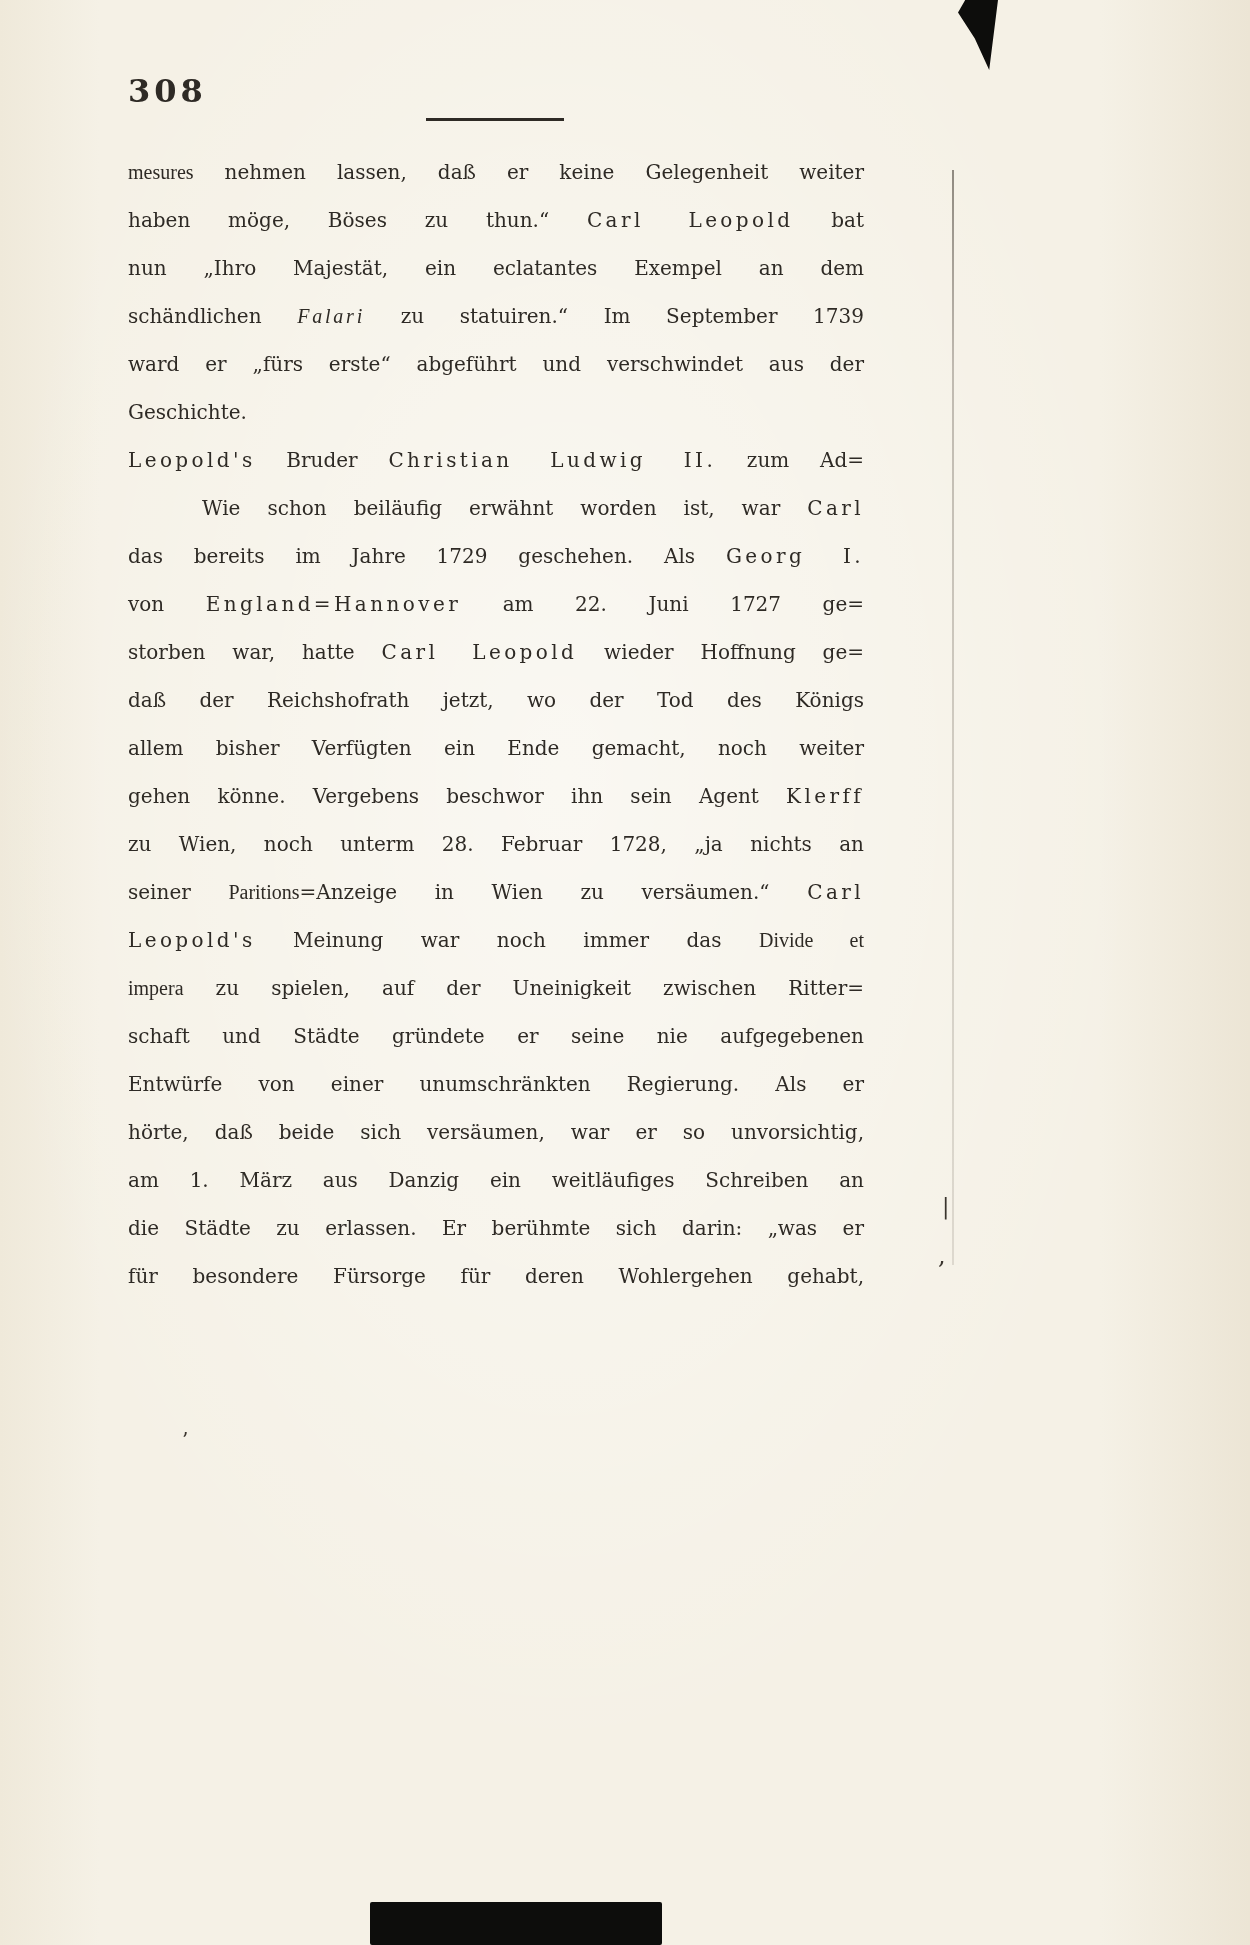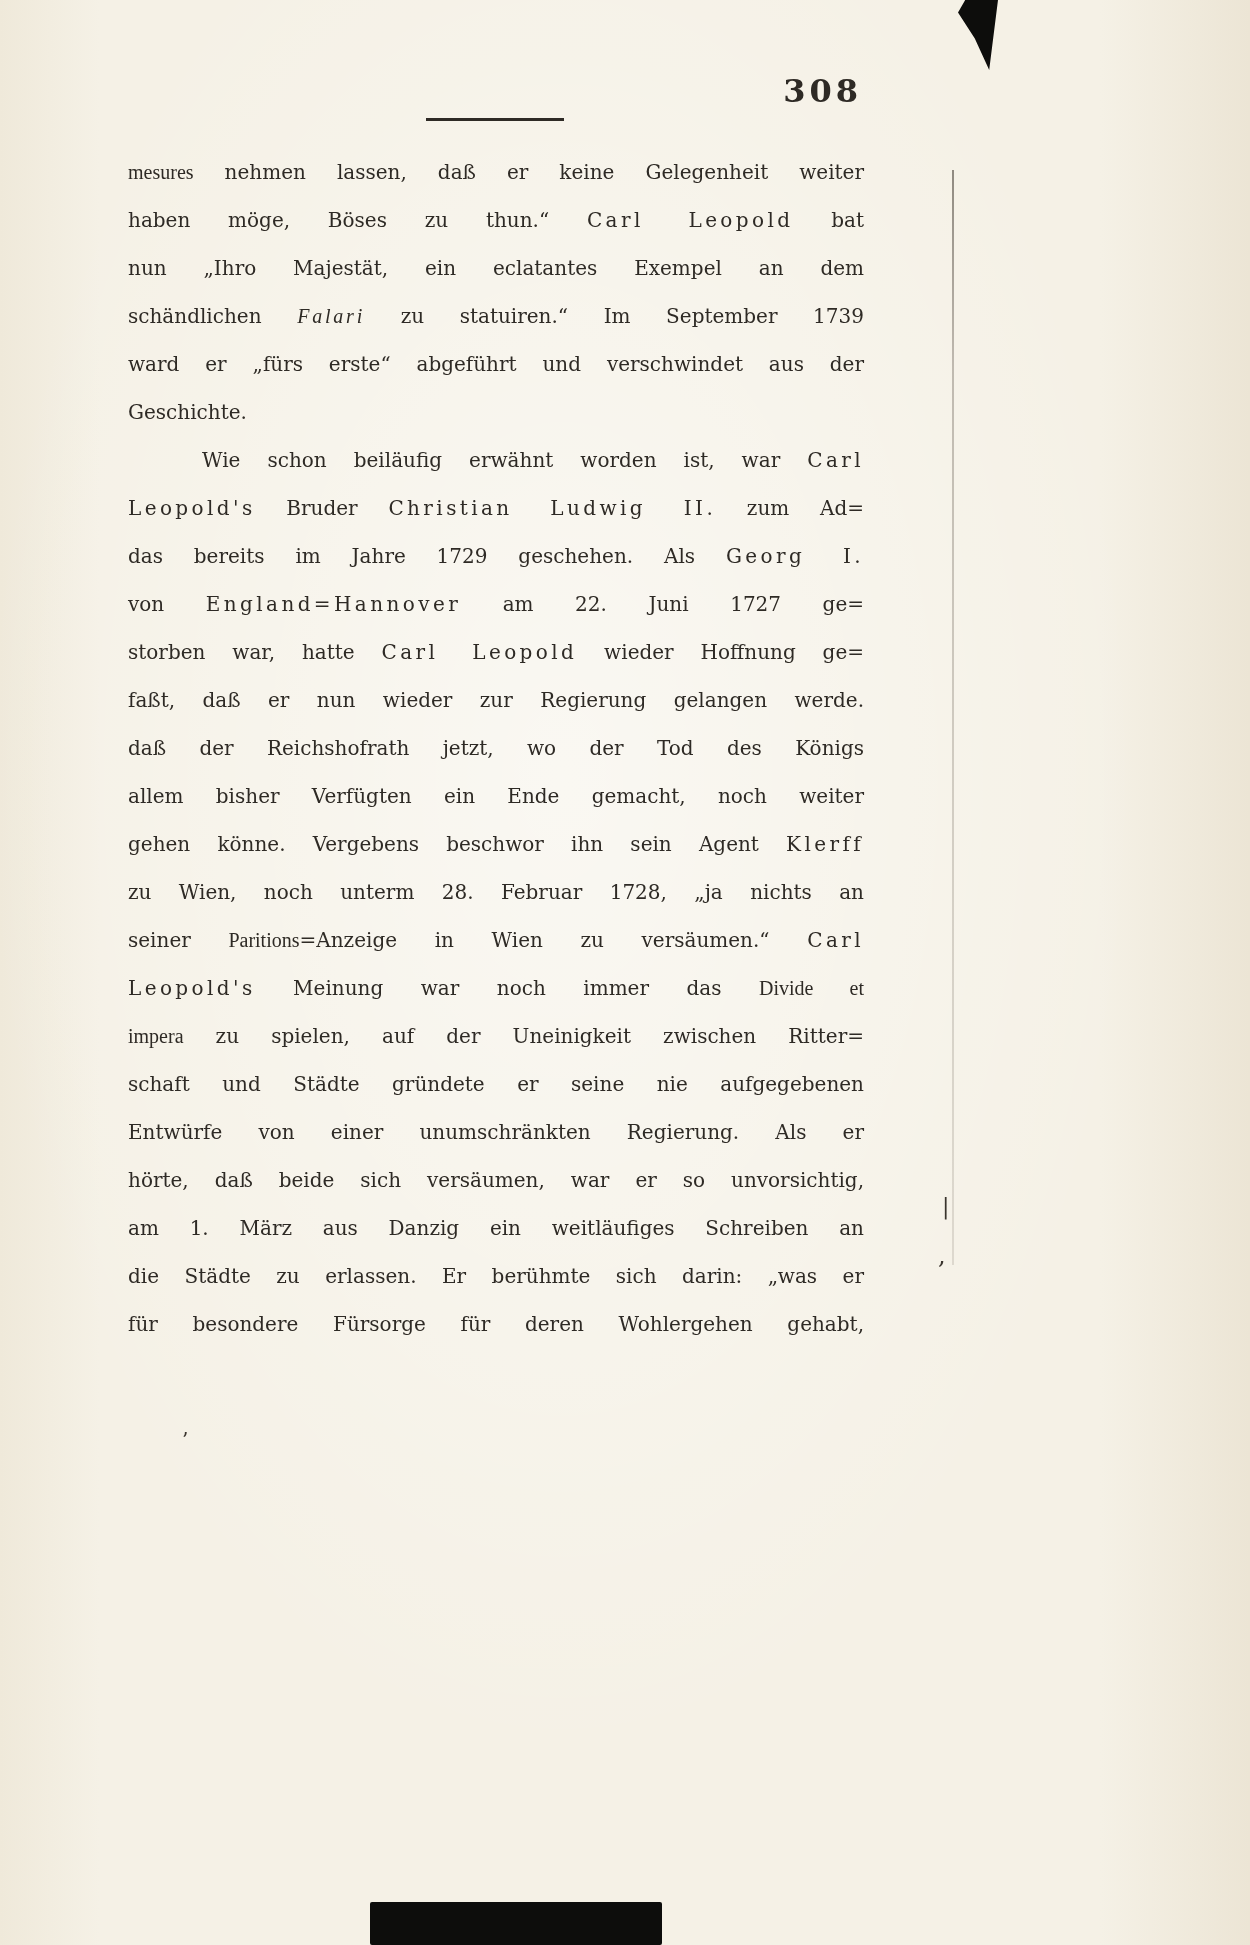--- a/index.html
+++ b/index.html
@@ -14,21 +14,21 @@
     background:
       radial-gradient(ellipse at 45% 40%, rgba(255,255,255,0.5), rgba(0,0,0,0) 60%),
       linear-gradient(90deg, #efe9da 0%, var(--paper) 8%, var(--paper) 88%, #ece5d5 100%);
     background-color:var(--paper);
     font-family:"DejaVu Serif", serif;
     color:var(--ink);
     overflow:hidden;
   }
   .page-number-wrap{
     position:absolute; top:72px; left:128px; width:734px;
-    text-align:right;
+    text-align:left;
   }
   .page-number{
     font-size:32px; font-weight:bold; letter-spacing:4px;
     color:var(--ink);
   }
   .page-rule{
     width:138px; height:2.5px; background:var(--ink);
     margin:8px auto 0 auto;
   }
   .text-block{
@@ -76,26 +76,25 @@
   <div class="page-rule"></div>
 </div>
 
 <div class="text-block">
     <div class="line"><span class="seg antiqua">mesures</span><span class="seg"> nehmen lassen, daß er keine Gelegenheit weiter</span></div>
     <div class="line"><span class="seg">haben möge, Böses zu thun.“ </span><span class="seg spaced">Carl Leopold</span><span class="seg"> bat</span></div>
     <div class="line"><span class="seg">nun „Ihro Majestät, ein eclatantes Exempel an dem</span></div>
     <div class="line"><span class="seg">schändlichen </span><span class="seg antiqua spaced">Falari</span><span class="seg"> zu statuiren.“ Im September 1739</span></div>
     <div class="line"><span class="seg">ward er „fürs erste“ abgeführt und verschwindet aus der</span></div>
     <div class="line endline"><span class="seg">Geschichte.</span></div>
+    <div class="line"><span class="seg spaced">Leopold's</span><span class="seg"> Bruder </span><span class="seg spaced">Christian Ludwig II.</span><span class="seg"> zum Ad=</span></div>
     <div class="line indent"><span class="seg">Wie schon beiläufig erwähnt worden ist, war </span><span class="seg spaced">Carl</span></div>
-    <div class="line"><span class="seg spaced">Leopold's</span><span class="seg"> Bruder </span><span class="seg spaced">Christian Ludwig II.</span><span class="seg"> zum Ad=</span></div>
     <div class="line"><span class="seg">das bereits im Jahre 1729 geschehen. Als </span><span class="seg spaced">Georg I.</span></div>
     <div class="line"><span class="seg">von </span><span class="seg spaced">England=Hannover</span><span class="seg"> am 22. Juni 1727 ge=</span></div>
     <div class="line"><span class="seg">storben war, hatte </span><span class="seg spaced">Carl Leopold</span><span class="seg"> wieder Hoffnung ge=</span></div>
-    <div class="line"><span class="seg">faßt, daß er nun wieder zur Regierung gelangen werde.</span></div>
     <div class="line"><span class="seg">daß der Reichshofrath jetzt, wo der Tod des Königs</span></div>
     <div class="line"><span class="seg">allem bisher Verfügten ein Ende gemacht, noch weiter</span></div>
     <div class="line"><span class="seg">gehen könne. Vergebens beschwor ihn sein Agent </span><span class="seg spaced">Klerff</span></div>
     <div class="line"><span class="seg">zu Wien, noch unterm 28. Februar 1728, „ja nichts an</span></div>
     <div class="line"><span class="seg">seiner </span><span class="seg antiqua">Paritions</span><span class="seg">=Anzeige in Wien zu versäumen.“ </span><span class="seg spaced">Carl</span></div>
     <div class="line"><span class="seg spaced">Leopold's</span><span class="seg"> Meinung war noch immer das </span><span class="seg antiqua">Divide et</span></div>
     <div class="line"><span class="seg antiqua">impera</span><span class="seg"> zu spielen, auf der Uneinigkeit zwischen Ritter=</span></div>
     <div class="line"><span class="seg">schaft und Städte gründete er seine nie aufgegebenen</span></div>
     <div class="line"><span class="seg">Entwürfe von einer unumschränkten Regierung. Als er</span></div>
     <div class="line"><span class="seg">hörte, daß beide sich versäumen, war er so unvorsichtig,</span></div>

